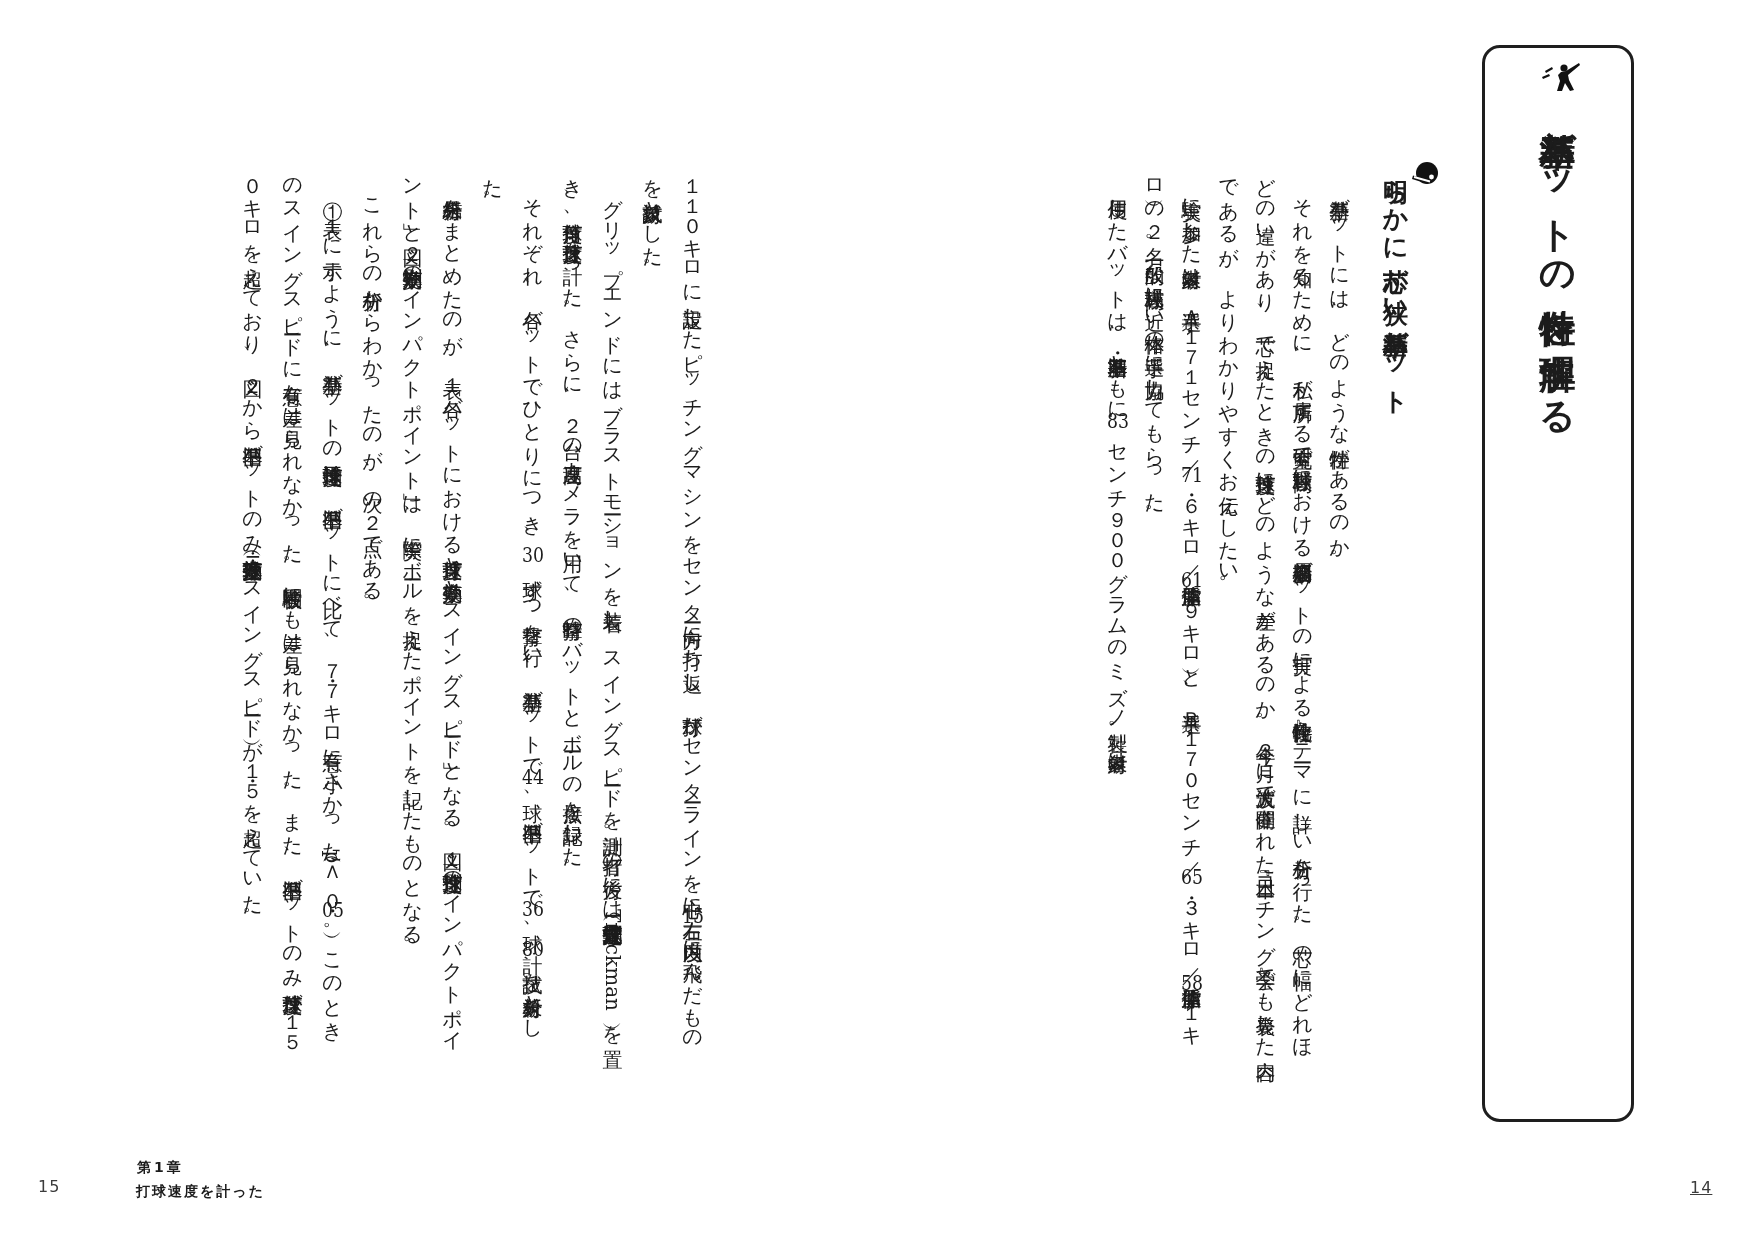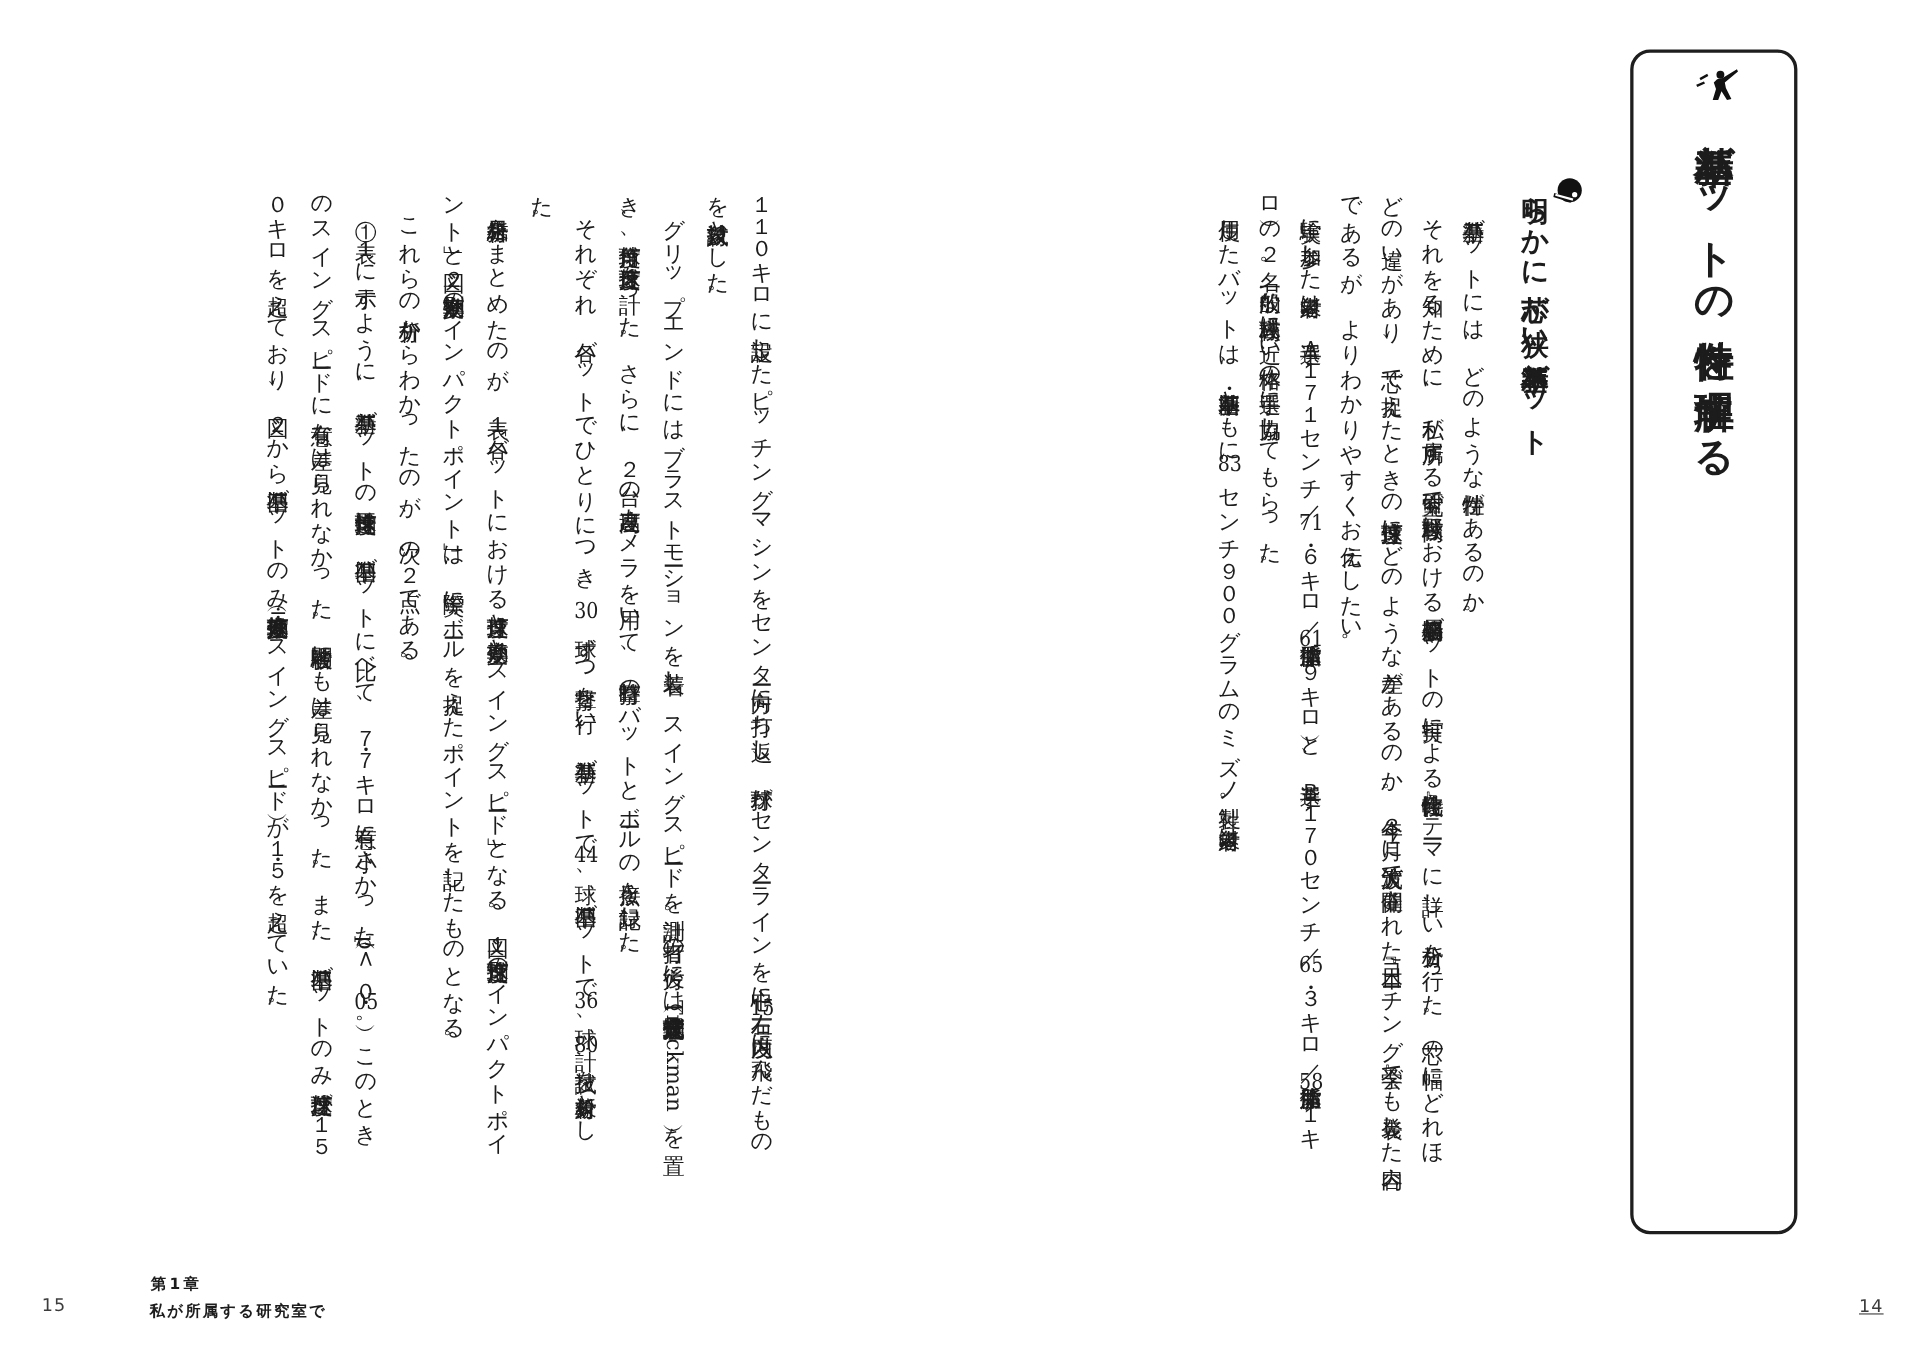--- a/index.html
+++ b/index.html
@@ -73,17 +73,17 @@
   <div id="left-flow" class="vflow">
       <p class="no-indent">１１０キロに設定したピッチングマシンをセンター方向に打ち返し、打球がセンターラインを中心に左右<span class="tcy">15</span>度以内に飛んだものを対象試技とした。</p>
       <p>グリップエンドにはブラストモーションを装着し、スイングスピードを計測。打者の後方には光学式投打球測定装置（Trackman）を置き、打球角度、打球速度を計った。さらに、２台の高速度カメラを用いて、打撃時のバットとボールの接点を記録した。</p>
       <p>それぞれ、各バットでひとりにつき、<span class="tcy">30</span>球ずつ打撃を行い、新基準バットで<span class="tcy">44</span>球、旧基準バットで<span class="tcy">36</span>球、計<span class="tcy">80</span>試技を分析対象とした。</p>
       <p>分析結果をまとめたのが、表１「各バットにおける打球速度と変換効率とスイングスピード」となる。図１「打球速度別のインパクトポイント」と図２「変換効率別のインパクトポイント」は、実際にボールを捉えたポイントを記したものとなる。</p>
       <p>これらの分析からわかったのが、次の２点である。</p>
       <p>①表１に示すように、新基準バットの平均打球速度は、旧基準バットに比べて、７・７キロ有意に小さかった（p&lt;０・<span class="tcy">05</span>）。このときのスイングスピードに有意な差は見られなかった。被験者間にも差は見られなかった。また、旧基準バットのみ打球速度が１５０キロを超えており、図２から旧基準バットのみ変換効率（打球速度÷スイングスピード）が１・５を超えていた。</p>
     </div>
 
   <div id="footer-chapter" class="footer-line">第1章</div>
-  <div id="footer-title" class="footer-line">私が所属する研究室で</div>
+  <div id="footer-title" class="footer-line">打球速度を計った</div>
   <div id="page-num-left" class="page-num">15</div>
   <div id="page-num-right" class="page-num">14</div>
 
 </div>
 
 </body></html>

